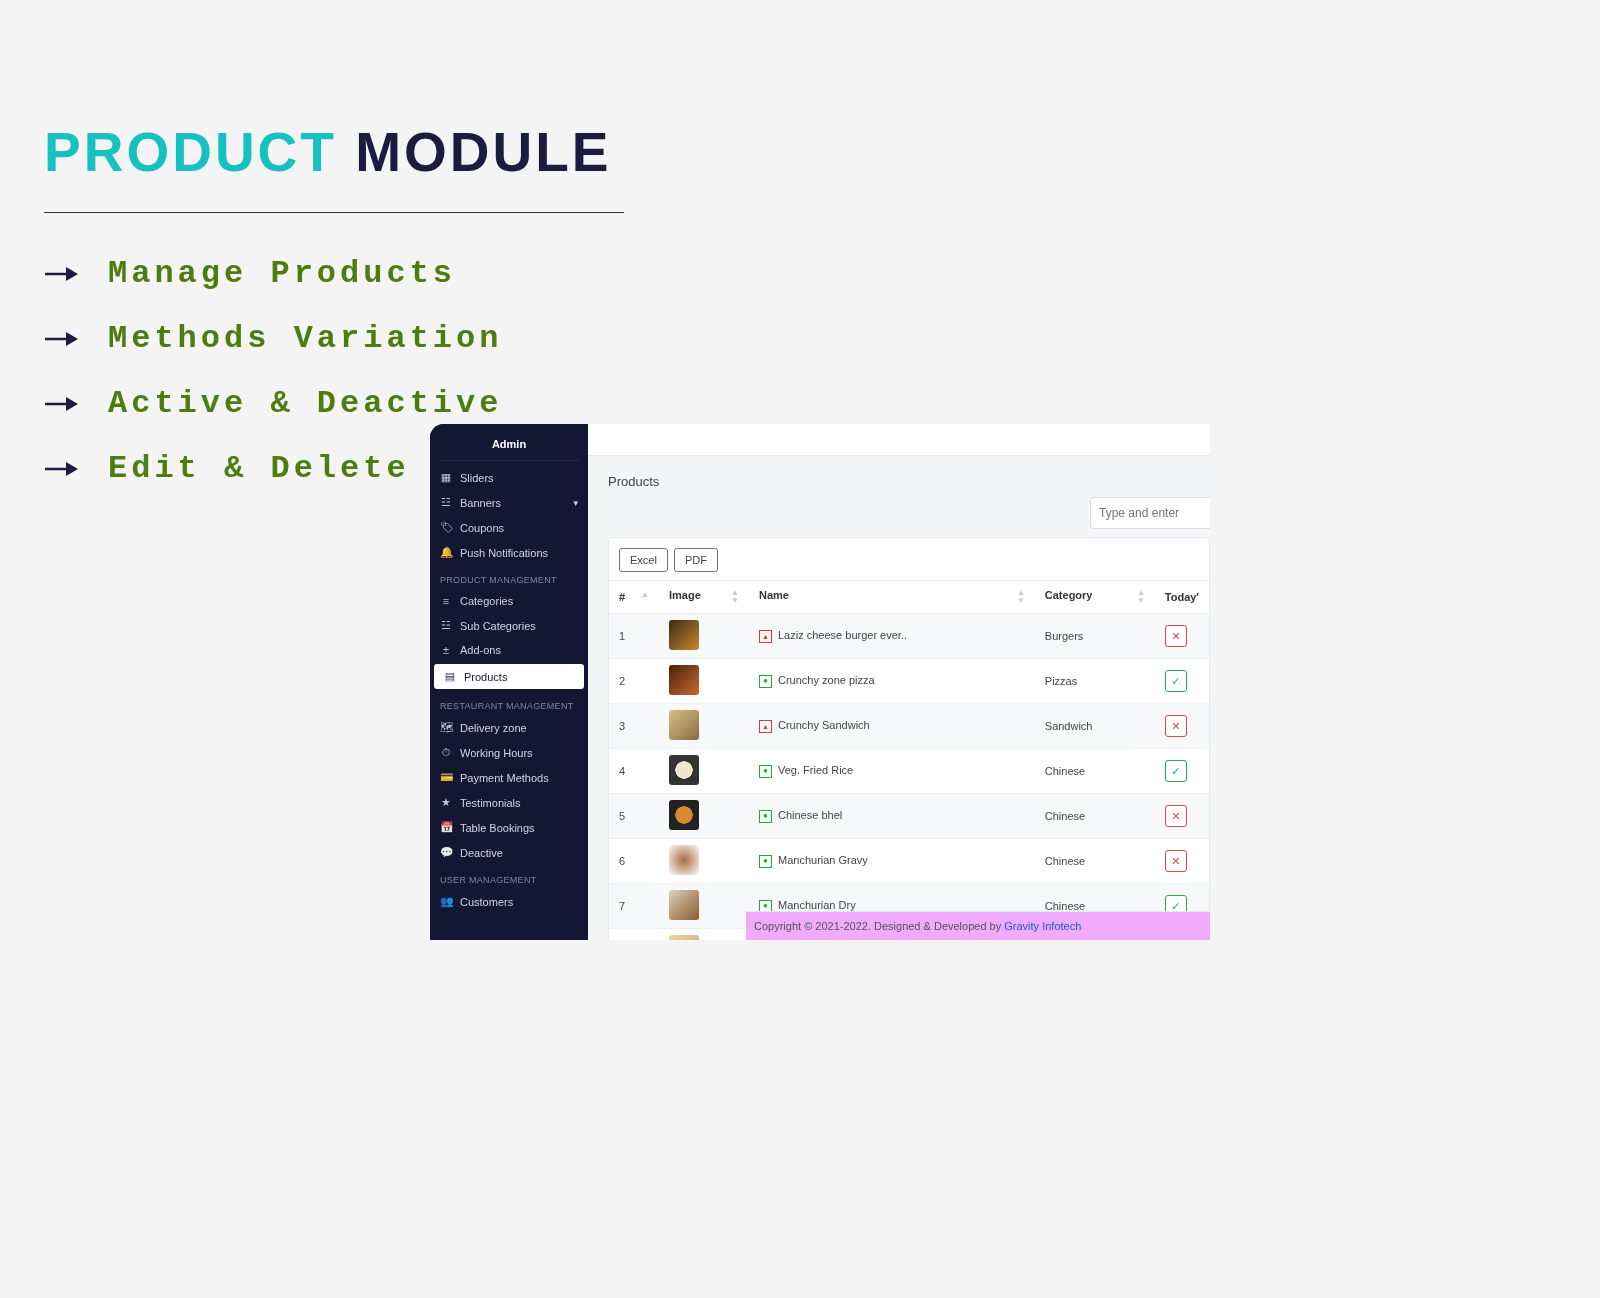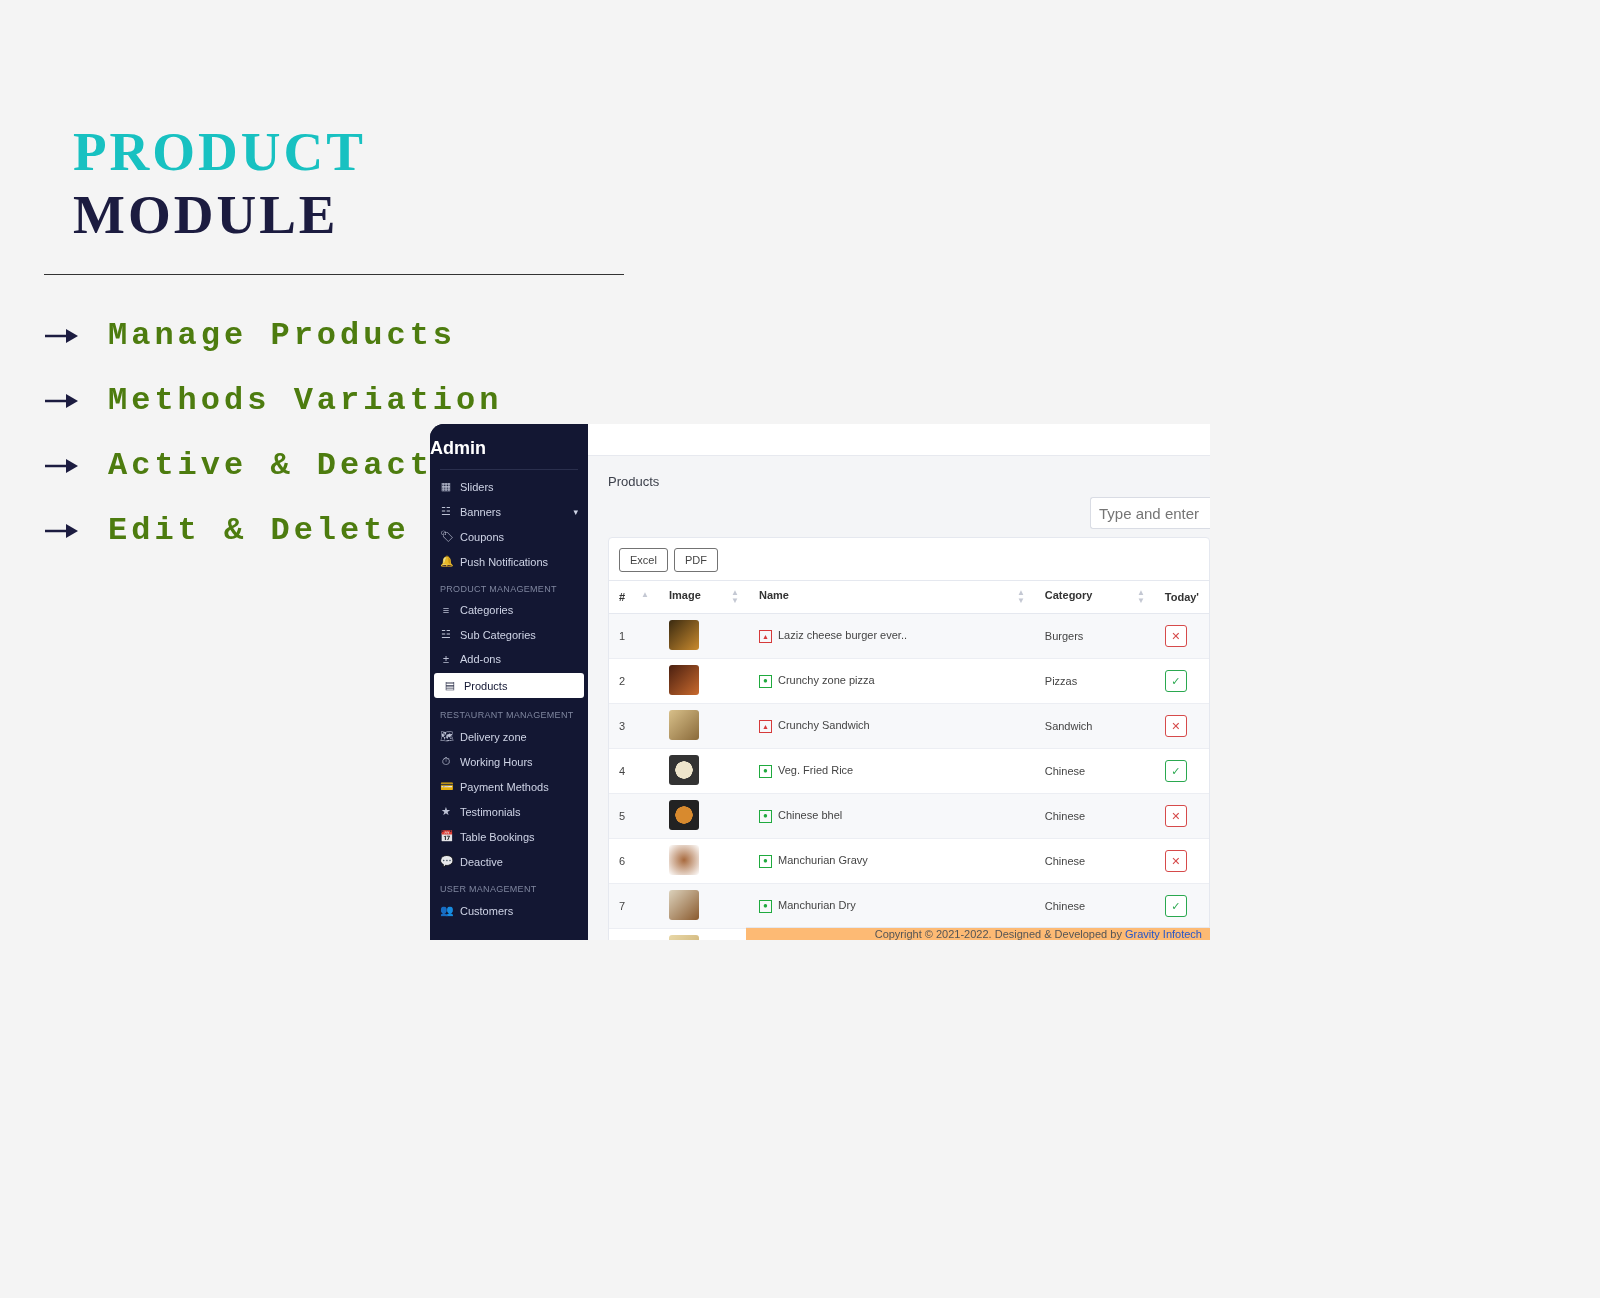--- a/index.html
+++ b/index.html
@@ -16,22 +16,21 @@
     left: 44px;
     top: 120px;
     width: 580px;
   }
   .page-title {
     font-size: 55px;
     font-weight: 800;
     letter-spacing: 3px;
     text-transform: uppercase;
     color: #1c1c40;
-    font-family: Liberation Serif, serif;
-    margin-left: 29px;
+    font-family: Liberation Sans, sans-serif;
   }
   .page-title .accent { color: #18c1c1; }
   .divider {
     margin-top: 28px;
     border: none;
     border-top: 1px solid #333;
     width: 580px;
   }
   .features {
     margin-top: 42px;
@@ -72,21 +71,22 @@
     position: absolute;
     left: 0; top: 0;
     width: 158px;
     height: 100%;
     background: #131733;
     color: #dfe3ec;
     font-size: 11px;
     padding-top: 8px;
   }
   .sidebar-title {
-    font-size: 18px;
+    text-align: center;
+    font-size: 11px;
     font-weight: 600;
     color: #fff;
     padding: 6px 0 10px;
   }
   .sidebar hr {
     border: none;
     border-top: 1px solid #2a2f4d;
     margin: 0 10px 4px;
   }
   .sb-item {
@@ -138,21 +138,21 @@
   .search-wrap {
     display: flex;
     justify-content: flex-end;
     padding: 4px 0 8px 20px;
   }
   .search-input {
     width: 120px;
     height: 28px;
     border: 1px solid #d9dce4;
     border-radius: 3px 0 0 3px;
-    font-size: 15px;
+    font-size: 12px;
     padding: 15px 8px;
     color: #888;
     background: #fff;
     border-right: none;
   }
   .card {
     margin: 0 0 0 20px;
     background: #fff;
     border: 1px solid #e5e8ef;
     border-radius: 4px;
@@ -229,26 +229,26 @@
     justify-content: center;
     font-size: 11px;
     cursor: pointer;
     background: #fff;
   }
   .status-btn.ok { border-color:#2aa84f; color:#2aa84f; }
   .status-btn.no { border-color:#d64a4a; color:#d64a4a; }
   .footer-line {
     position: absolute;
     bottom: 0; left: 158px; right: 0;
-    background: #fdba74;
+    background: #f0abfc;
     border-top: 1px solid #e5e8ef;
     font-size: 11px;
     color: #555;
-    text-align: right;
-    padding: 0 8px;
+    text-align: left;
+    padding: 8px 8px;
   }
   .footer-line a { color: #2656c9; text-decoration: none; }
   .col-idx { width: 50px; }
   .col-img { width: 90px; }
   .col-cat { width: 120px; }
   .col-stat { width: 50px; }
 </style>
 </head>
 <body>
 

